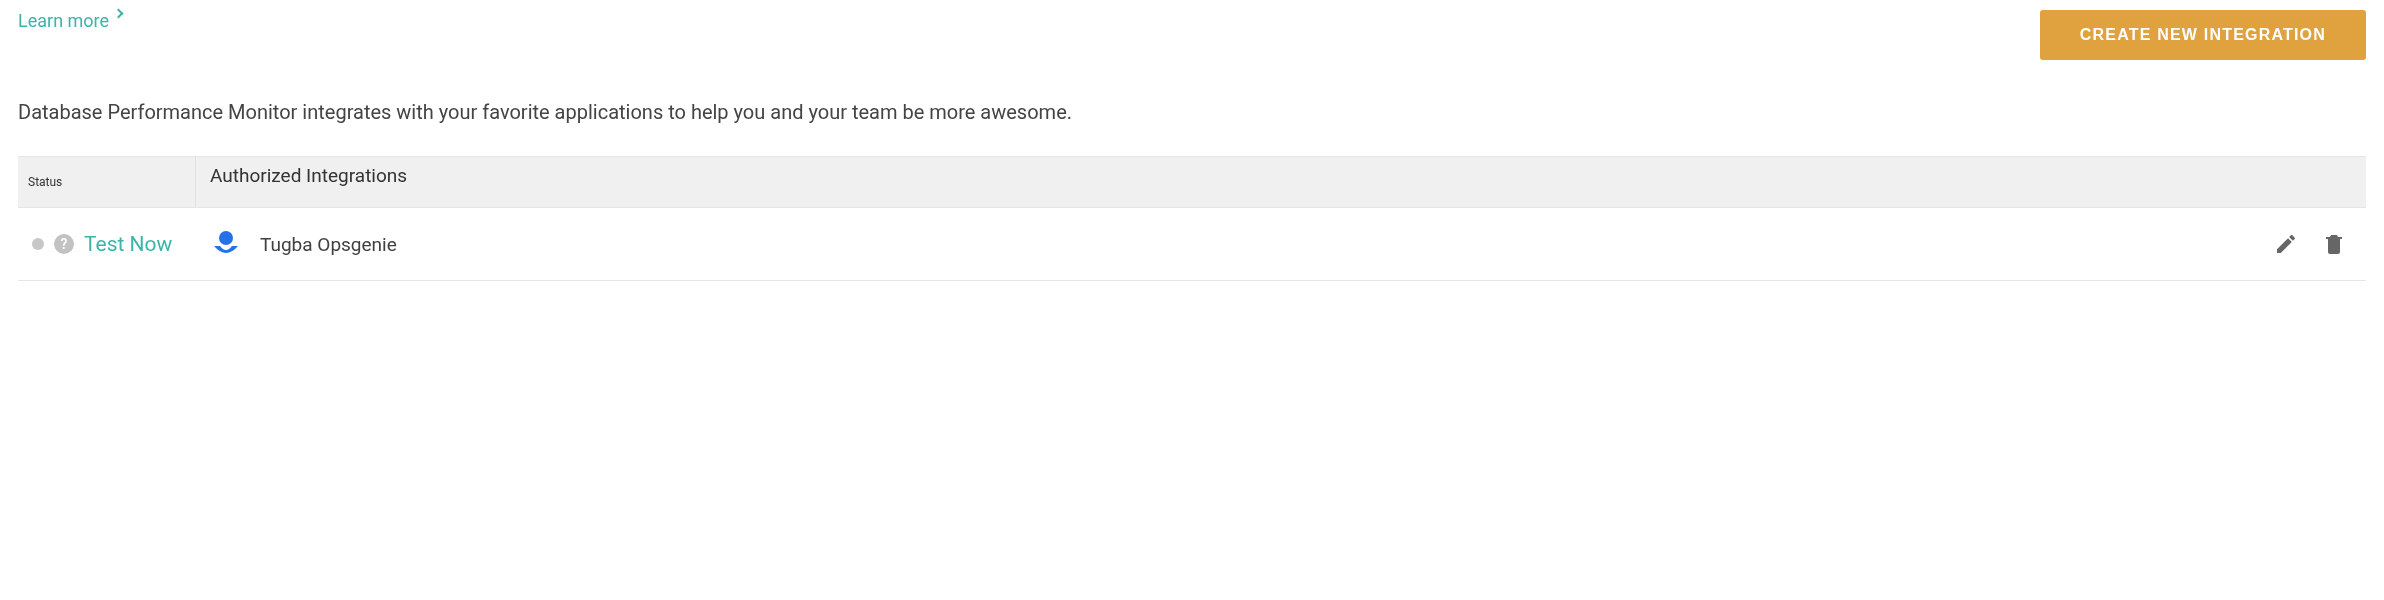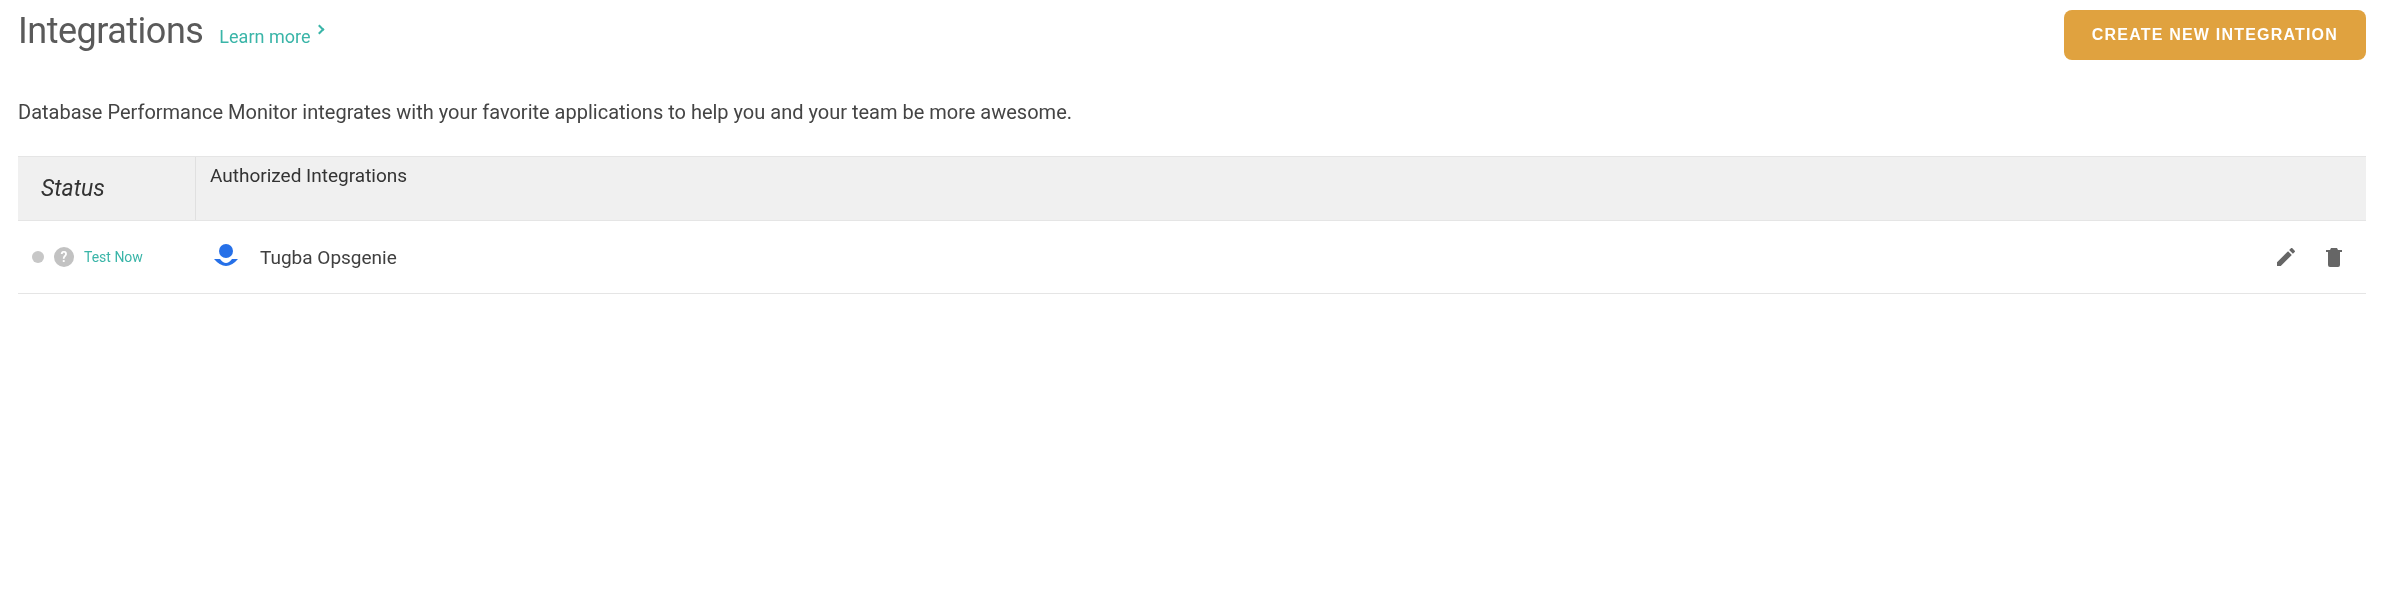--- a/index.html
+++ b/index.html
@@ -45,47 +45,46 @@
       border-top: 2px solid #3ab5a8;
       border-right: 2px solid #3ab5a8;
       transform: rotate(45deg);
     }
     .create-btn {
       background: #e0a23f;
       color: #ffffff;
       font-size: 16px;
       font-weight: 600;
       letter-spacing: 1.2px;
-      padding: 16px 28px;
+      padding: 16px 40px;
       border: none;
-      border-radius: 8px;
+      border-radius: 3px;
       cursor: pointer;
     }
     .description {
       font-size: 20px;
       color: #444;
       margin-bottom: 32px;
     }
     .table {
       width: 100%;
       border-collapse: collapse;
     }
     .table-header {
       display: flex;
       background: #f0f0f0;
       border-top: 1px solid #e5e5e5;
       border-bottom: 1px solid #e5e5e5;
     }
     .col-status {
       width: 178px;
-      padding: 18px 23px;
-      font-size: 23px;
+      padding: 18px 10px;
+      font-size: 12px;
       color: #333;
       border-right: 1px solid #e0e0e0;
-      font-style: italic;
     }
     .col-auth {
       flex: 1;
       padding: 7px 14px;
       font-size: 19px;
       color: #333;
     }
     .table-row {
       display: flex;
       align-items: center;
@@ -112,21 +111,21 @@
       background: #c2c2c2;
       color: #ffffff;
       display: flex;
       align-items: center;
       justify-content: center;
       font-size: 14px;
       font-weight: 600;
     }
     .test-now {
       color: #3ab5a8;
-      font-size: 14px;
+      font-size: 21px;
       cursor: pointer;
     }
     .auth-cell {
       flex: 1;
       padding: 0 14px;
       display: flex;
       align-items: center;
       gap: 18px;
     }
     .opsgenie-icon {
@@ -152,21 +151,20 @@
       height: 24px;
       cursor: pointer;
       color: #666;
     }
   </style>
 </head>
 <body>
 
 <div class="header-row">
   <div class="header-left">
-    <h1 class="page-title">Integrations</h1>
     <a class="learn-more">
       <span>Learn more</span>
       <span class="learn-more-chevron"></span>
     </a>
   </div>
   <button class="create-btn">CREATE NEW INTEGRATION</button>
 </div>
 
 <p class="description">Database Performance Monitor integrates with your favorite applications to help you and your team be more awesome.</p>
 

